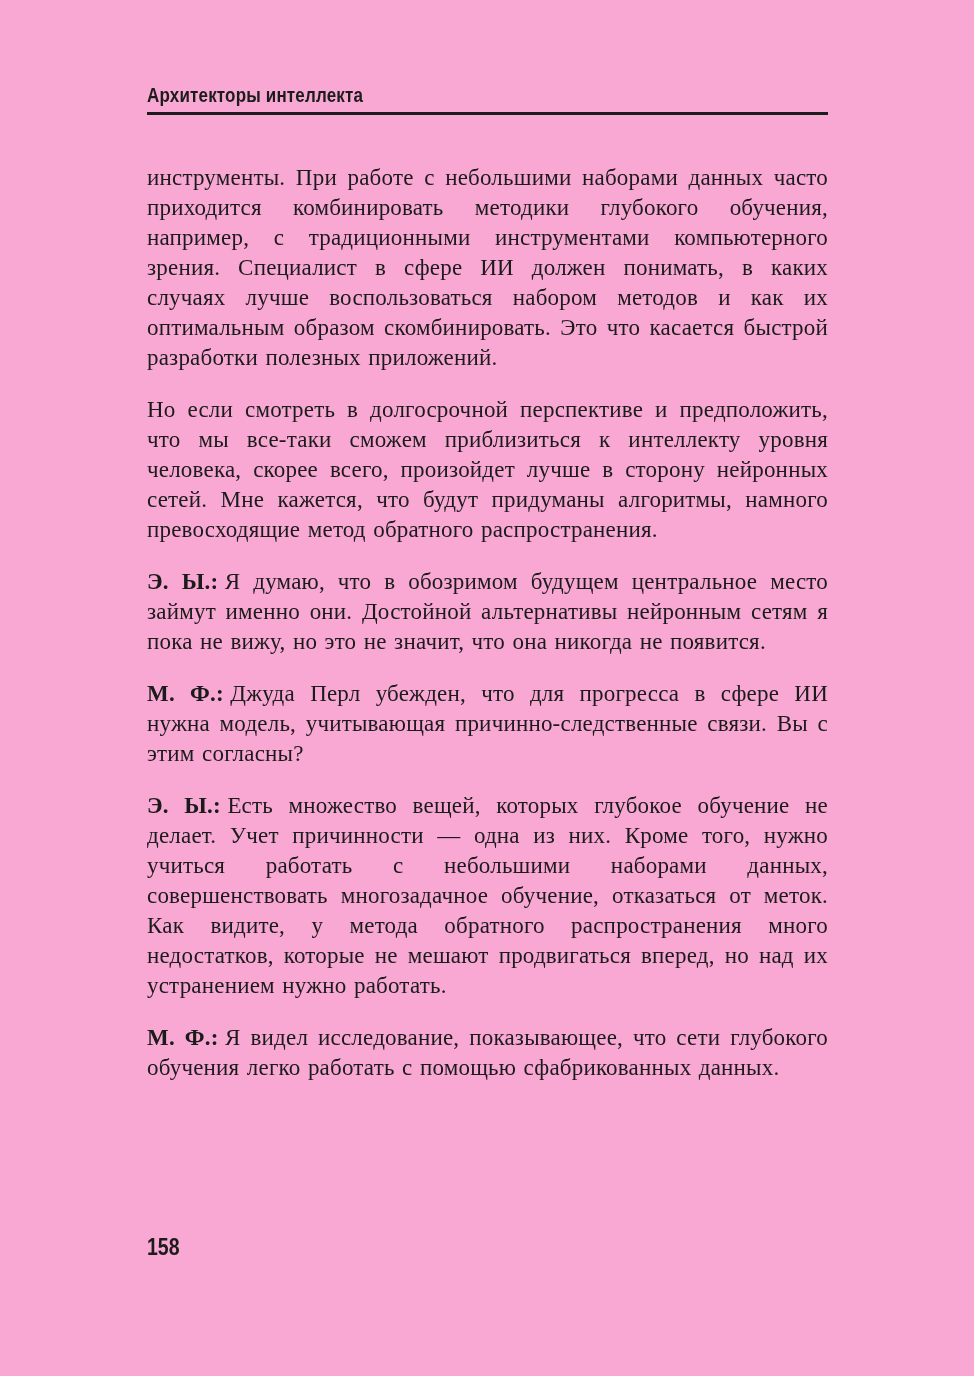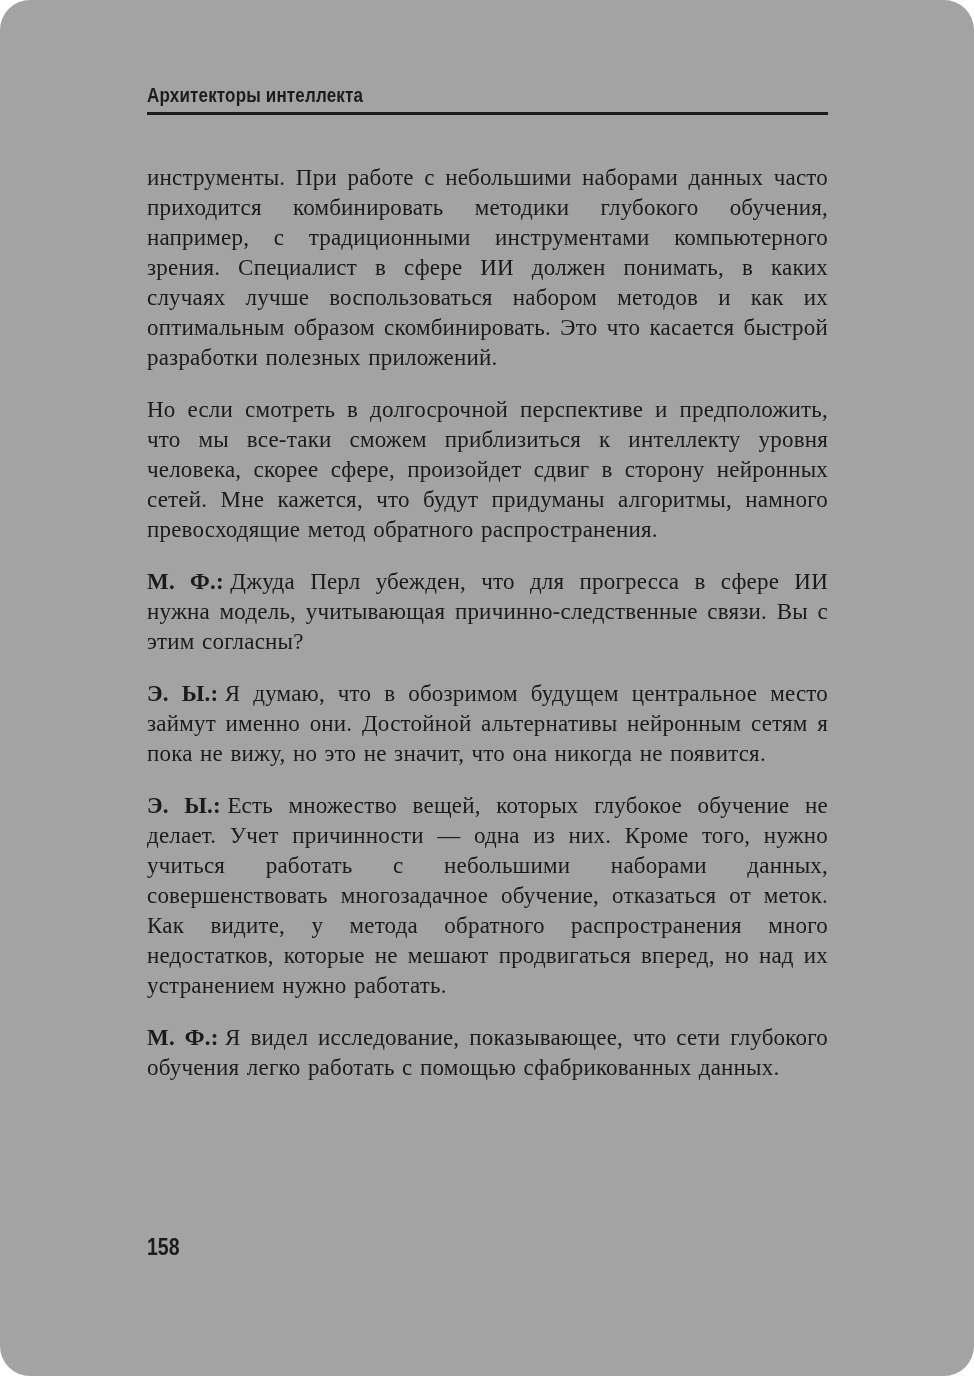--- a/index.html
+++ b/index.html
@@ -4,25 +4,24 @@
 <style>
   html, body {
     margin: 0;
     padding: 0;
     background: #ffffff;
   }
   .page {
     position: relative;
     width: 974px;
     height: 1376px;
-    background: #a3a3a3;
+    background: #f9a8d4;
     overflow: hidden;
     font-family: "Liberation Serif", "DejaVu Serif", serif;
     color: #1b1b1b;
-    border-radius: 30px;
   }
   .running-head {
     position: absolute;
     left: 147px;
     top: 84px;
     font-family: "Liberation Sans", "DejaVu Sans", sans-serif;
     font-weight: 700;
     font-size: 20px;
     letter-spacing: 0.2px;
     color: #1c1c1c;
@@ -76,26 +75,26 @@
 <div class="page">
 
   <div class="running-head">Архитекторы интеллекта</div>
 
   <div class="head-rule"></div>
 
   <div class="body-text">
 
     <p class="para"><span class="speaker"></span><span>инструменты. При работе с небольшими наборами данных часто приходится комбинировать методики глубокого обучения, например, с традиционными инструментами компьютерного зрения. Специалист в сфере ИИ должен понимать, в каких случаях лучше воспользоваться набором методов и как их оптимальным образом скомбинировать. Это что касается быстрой разработки полезных приложений.</span></p>
 
-    <p class="para"><span class="speaker"></span><span>Но если смотреть в долгосрочной перспективе и предположить, что мы все-таки сможем приблизиться к интеллекту уровня человека, скорее сфере, произойдет сдвиг в сторону нейронных сетей. Мне кажется, что будут придуманы алгоритмы, намного превосходящие метод обратного распространения.</span></p>
+    <p class="para"><span class="speaker"></span><span>Но если смотреть в долгосрочной перспективе и предположить, что мы все-таки сможем приблизиться к интеллекту уровня человека, скорее всего, произойдет лучше в сторону нейронных сетей. Мне кажется, что будут придуманы алгоритмы, намного превосходящие метод обратного распространения.</span></p>
 
 
+    <p class="para"><span class="speaker">Э. Ы.:</span><span>Я думаю, что в обозримом будущем центральное место займут именно они. Достойной альтернативы нейронным сетям я пока не вижу, но это не значит, что она никогда не появится.</span></p>
+
     <p class="para"><span class="speaker">М. Ф.:</span><span>Джуда Перл убежден, что для прогресса в сфере ИИ нужна модель, учитывающая причинно-следственные связи. Вы с этим согласны?</span></p>
-
-    <p class="para"><span class="speaker">Э. Ы.:</span><span>Я думаю, что в обозримом будущем центральное место займут именно они. Достойной альтернативы нейронным сетям я пока не вижу, но это не значит, что она никогда не появится.</span></p>
 
     <p class="para"><span class="speaker">Э. Ы.:</span><span>Есть множество вещей, которых глубокое обучение не делает. Учет причинности — одна из них. Кроме того, нужно учиться работать с небольшими наборами данных, совершенствовать многозадачное обучение, отказаться от меток. Как видите, у метода обратного распространения много недостатков, которые не мешают продвигаться вперед, но над их устранением нужно работать.</span></p>
 
     <p class="para"><span class="speaker">М. Ф.:</span><span>Я видел исследование, показывающее, что сети глубокого обучения легко работать с помощью сфабрикованных данных.</span></p>
 
 
   </div>
 
   <div class="page-number">158</div>
 

